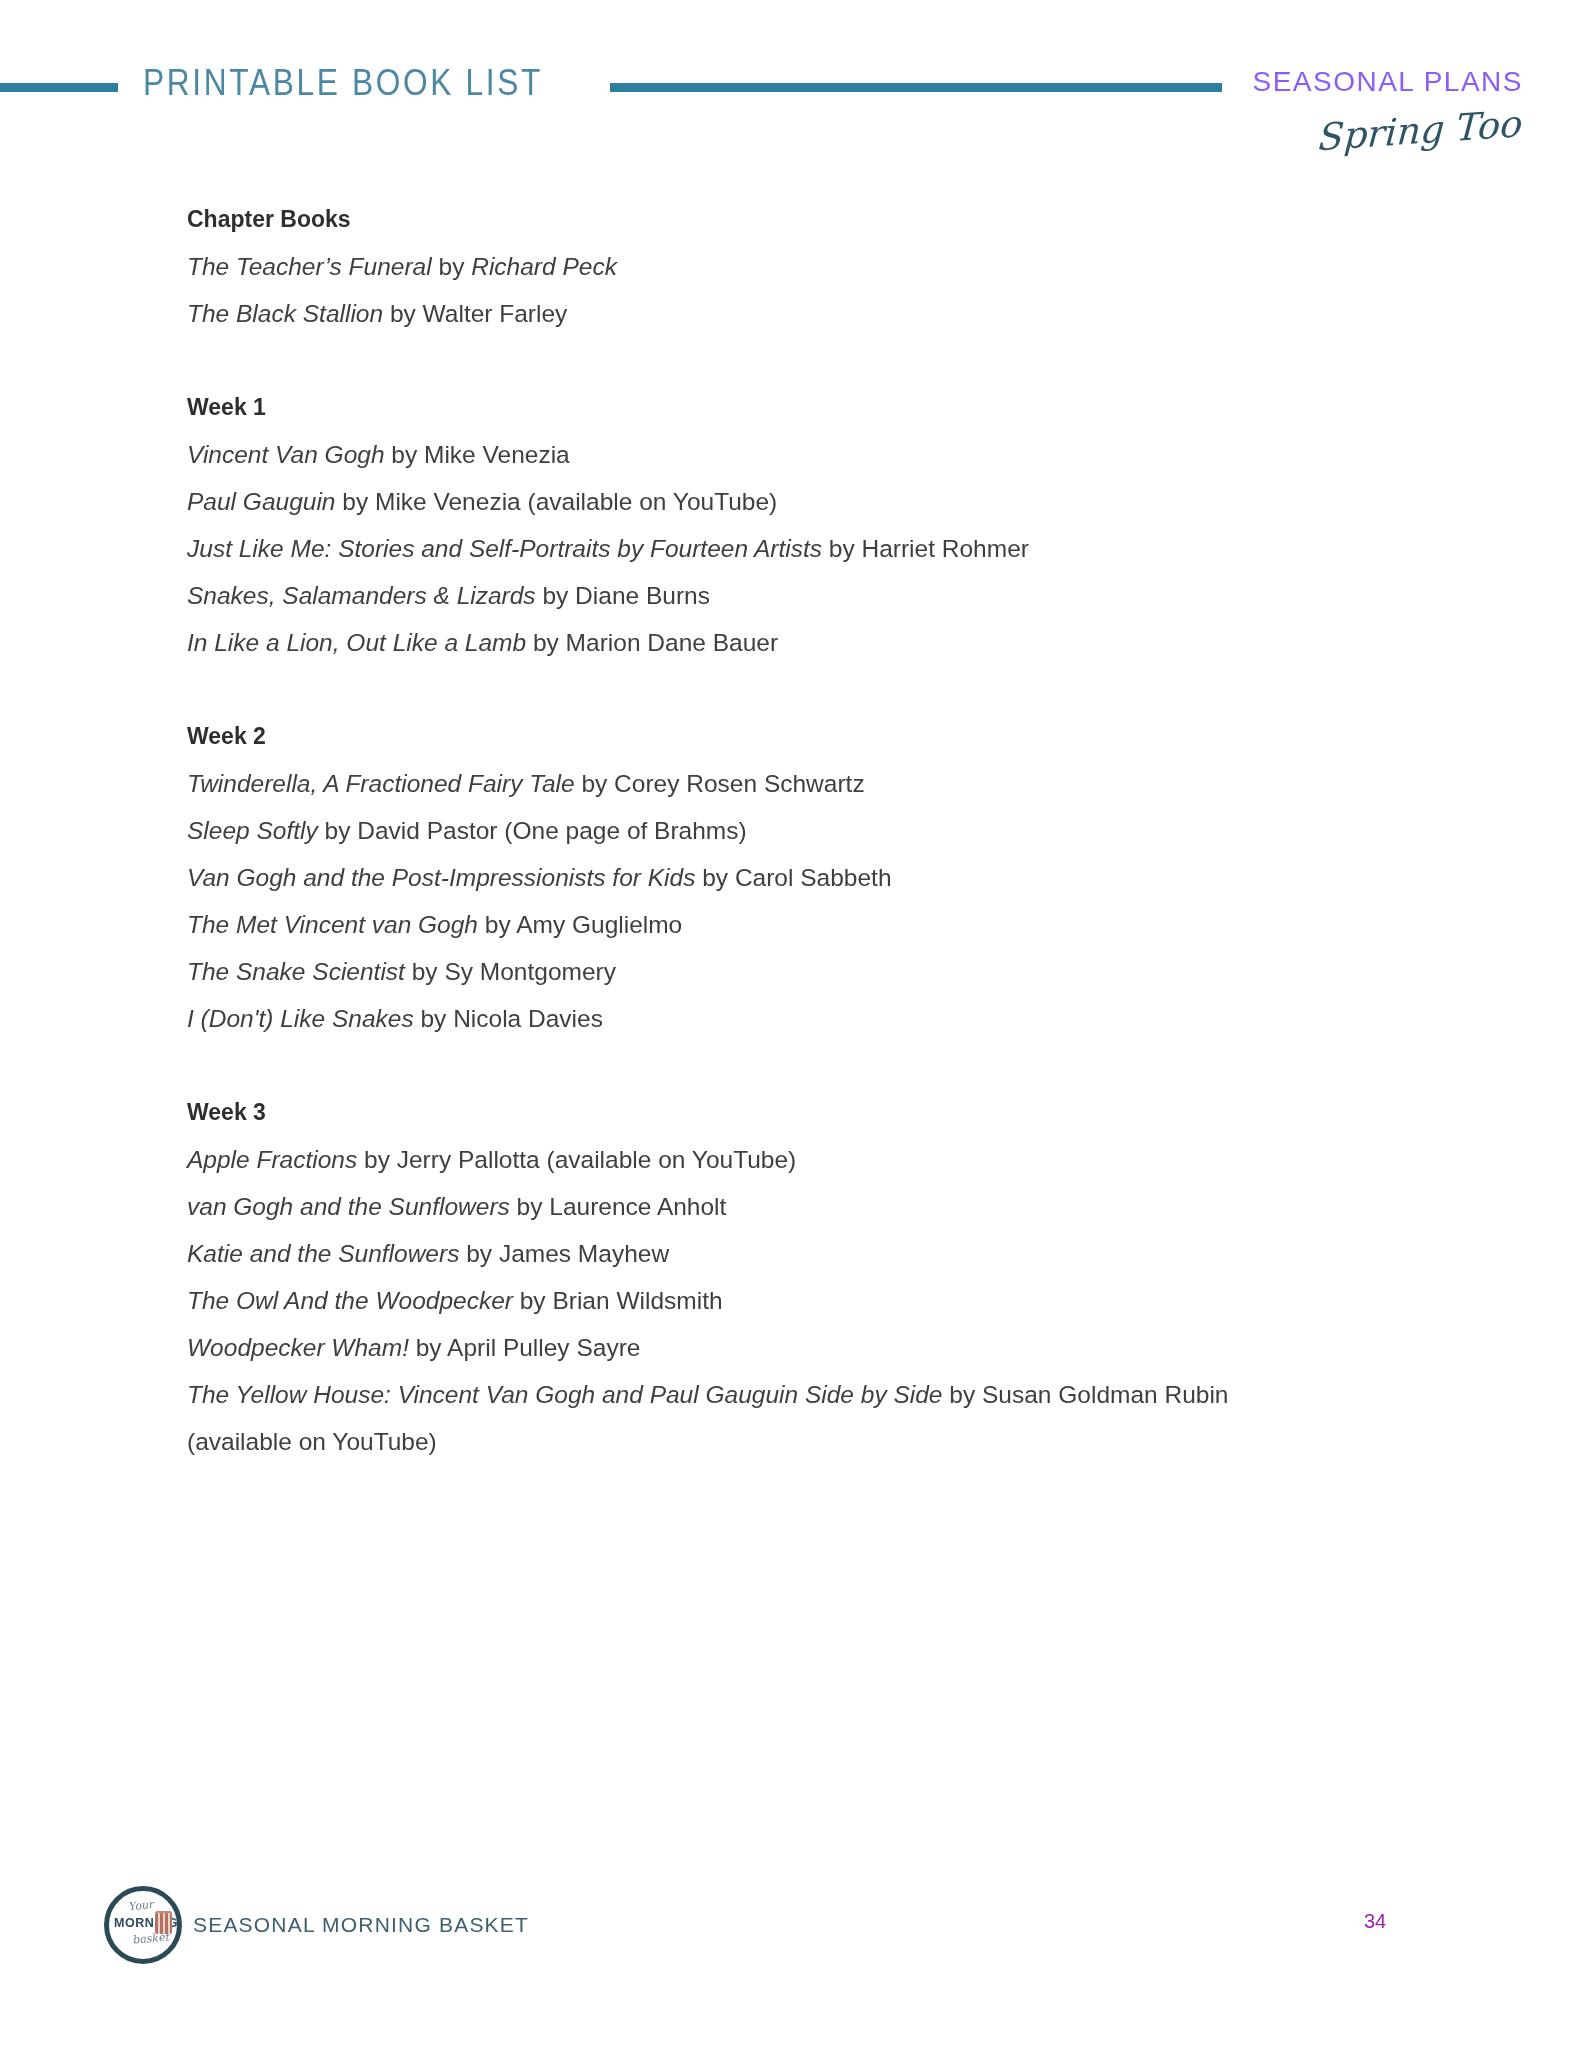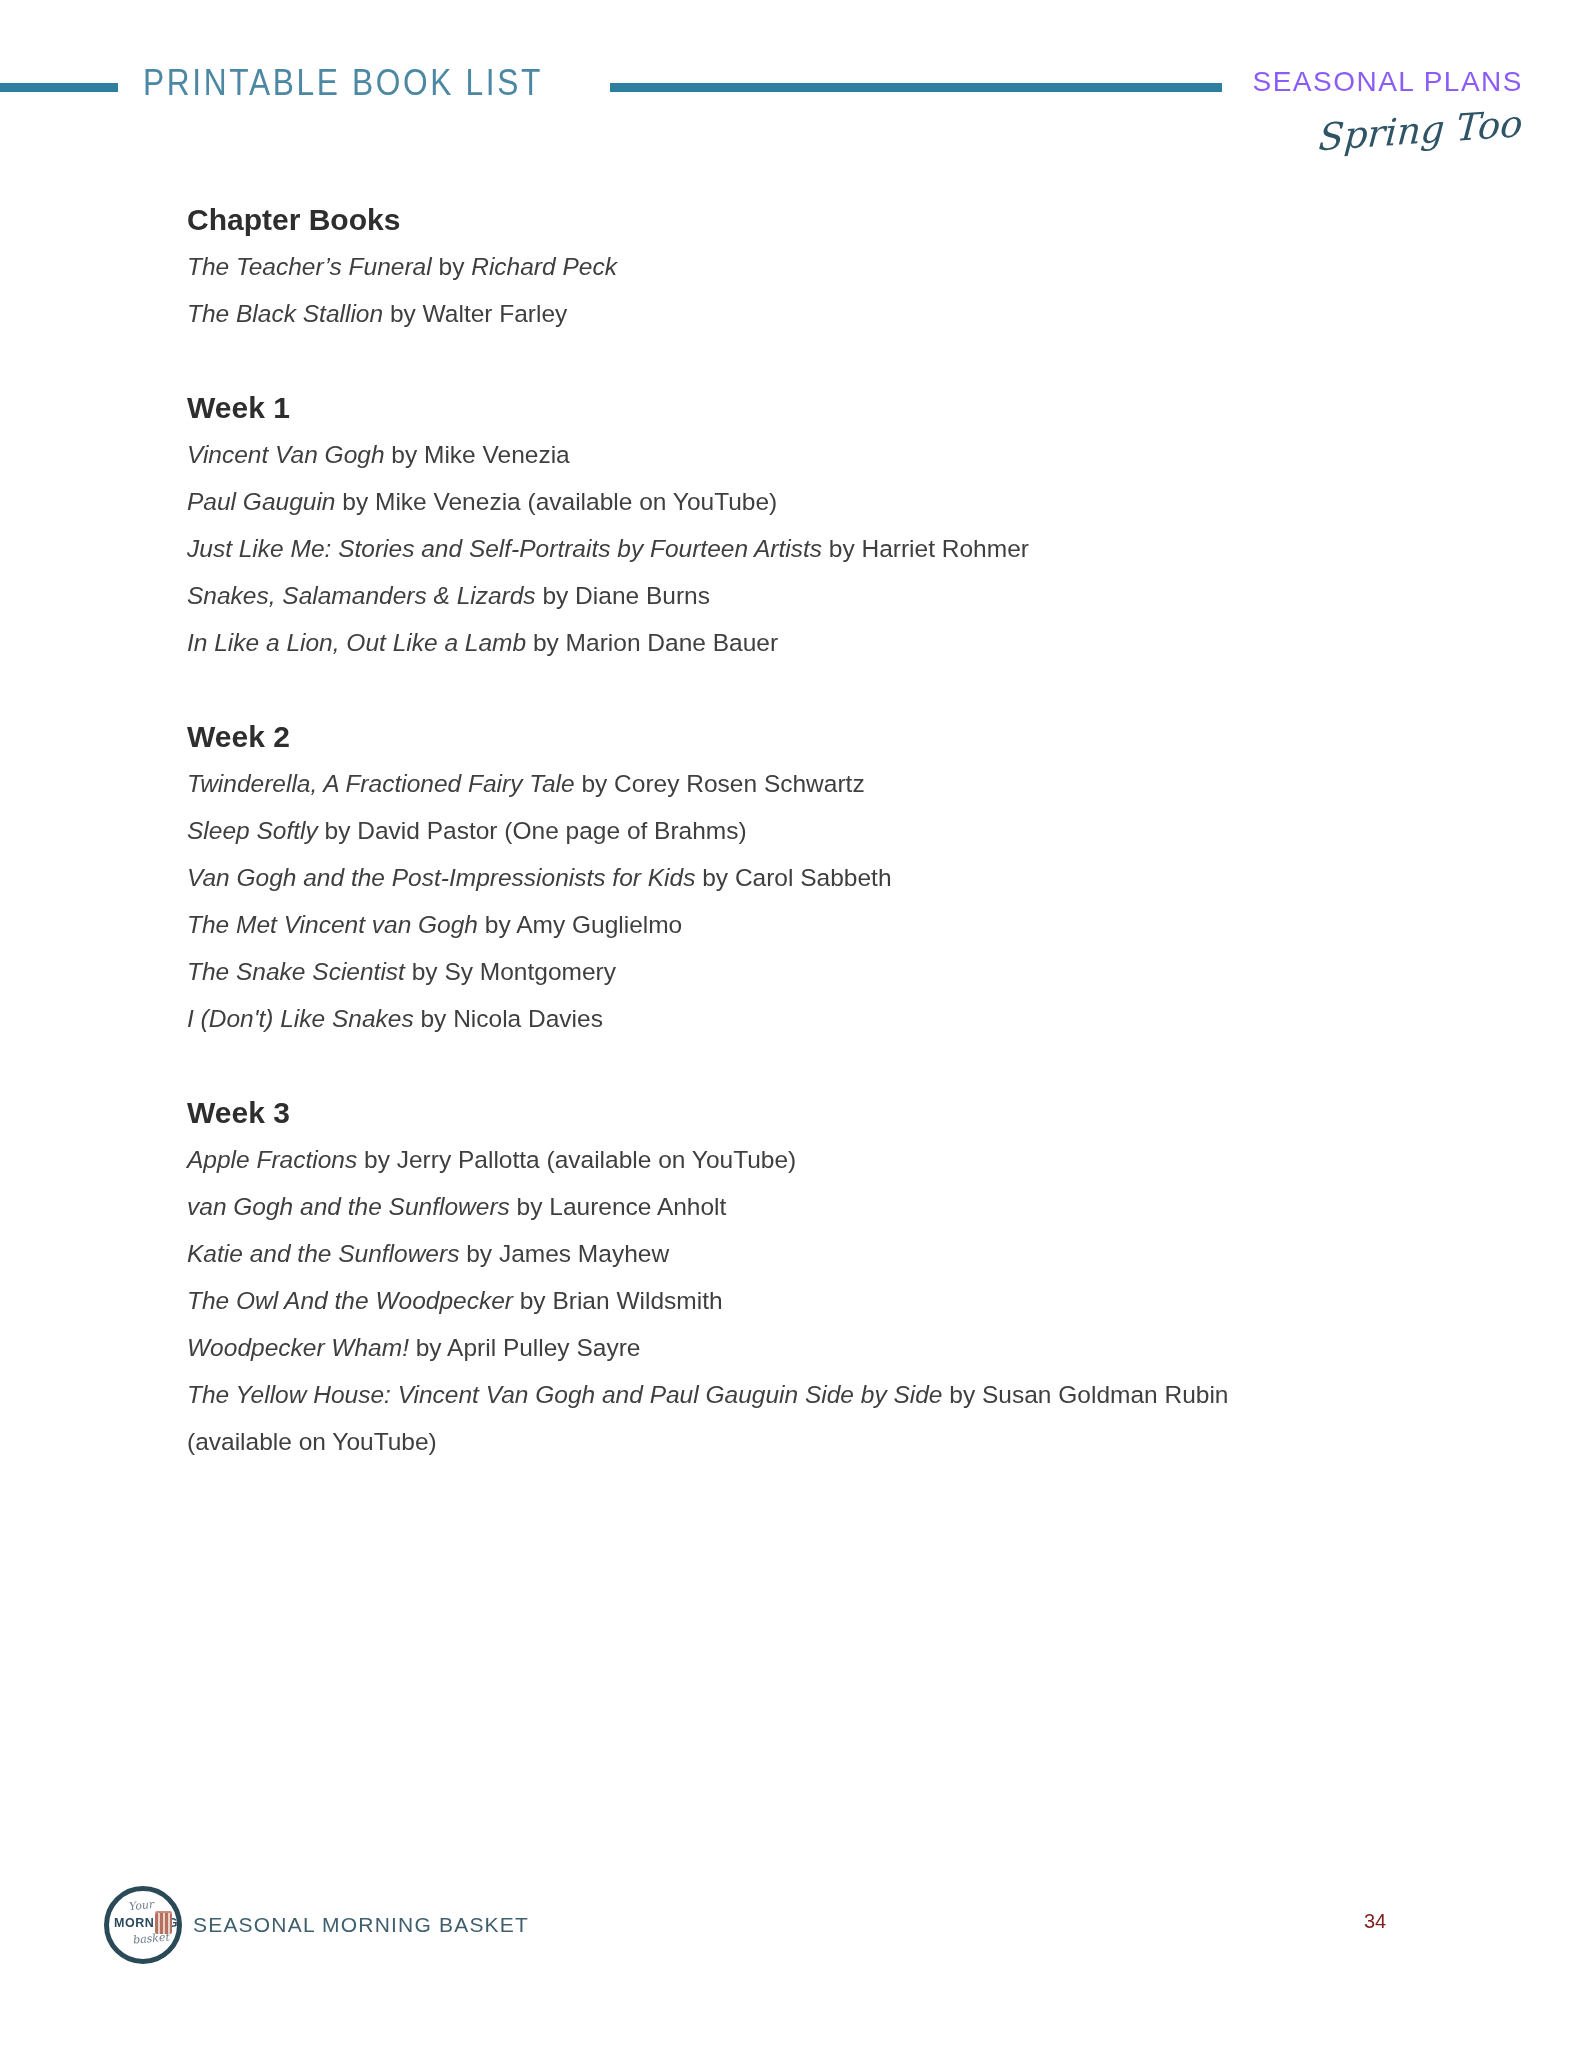--- a/index.html
+++ b/index.html
@@ -57,21 +57,21 @@
     top: 196px;
     width: 1270px;
     font-size: 24.5px;
     line-height: 47px;
     color: #3f3f3f;
   }
   .section { margin: 0 0 0 0; }
   .section + .section { margin-top: 47px; }
   .section-heading {
     margin: 0;
-    font-size: 30px;
+    font-size: 23px;
     line-height: 47px;
     font-weight: 700;
     color: #2e2e2e;
   }
   .book-line { margin: 0; font-weight: 400; }
   .book-line em { font-style: italic; }
 
   
   .logo-circle {
     position: absolute;
@@ -113,21 +113,21 @@
     font-size: 21px;
     letter-spacing: 1.2px;
     color: #3f5f6d;
     white-space: nowrap;
   }
   .page-number {
     position: absolute;
     left: 1364px;
     top: 1910px;
     font-size: 20px;
-    color: #7f1d1d;
+    color: #a21caf;
   }
 </style>
 </head>
 <body>
 
 <div class="page">
 
   <div class="rule rule-left"></div>
   <h1 class="page-title">PRINTABLE BOOK LIST</h1>
   <div class="rule rule-right"></div>

